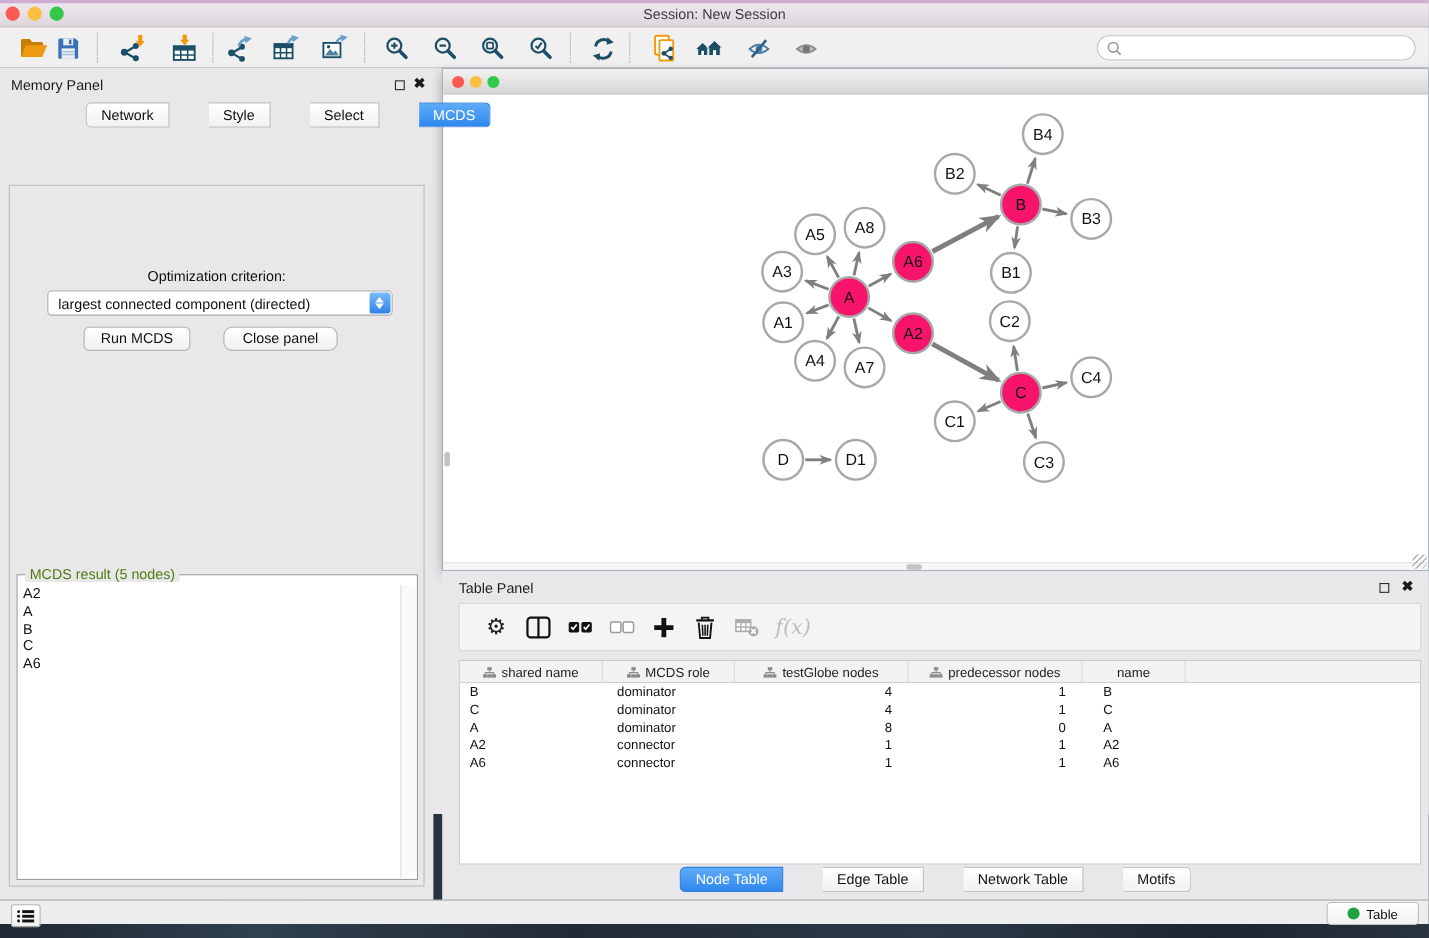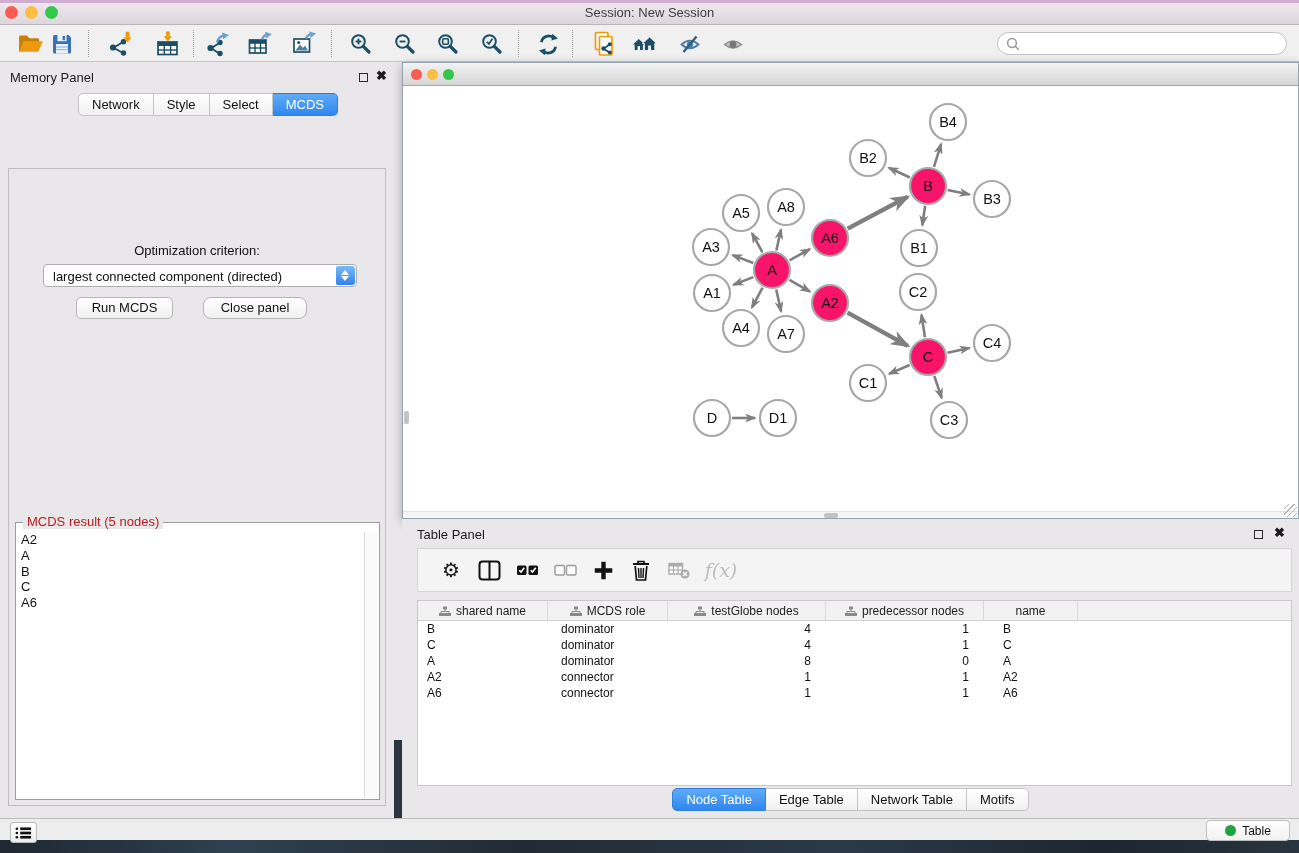--- a/index.html
+++ b/index.html
@@ -19,38 +19,38 @@
   .tb-sep{position:absolute;top:5px;height:27px;border-left:1px dotted #9F9F9F;}
   .searchbox{position:absolute;right:12px;top:7px;width:290px;height:23px;background:#fff;border:1px solid #C2C2C2;
              border-radius:12px;display:flex;align-items:center;padding-left:7px;}
   .searchbox input{border:none;outline:none;flex:1;font-size:12px;background:transparent;height:18px;}
   
   .cpanel{position:absolute;left:0;top:62px;width:394px;height:756px;background:#E9E7E9;}
   .panel-title{position:absolute;left:10px;top:8px;font-size:13px;color:#1c1c1c;}
   .float-ic{position:absolute;width:9px;height:9px;border:1.6px solid #2b2b2b;top:11px;}
   .close-ic{position:absolute;top:6px;font-size:13px;color:#1b1b1b;font-weight:bold;}
   .cp-body{position:absolute;left:8px;right:8px;top:106px;bottom:12px;border:1px solid #BDBDBD;background:#E9E7E9;}
-  .segbar{position:absolute;display:inline-flex;z-index:5;}
+  .segbar{position:absolute;display:inline-flex;z-index:5;gap:36px;}
   .seg{border:1px solid #C4C4C4;border-left:none;background:linear-gradient(#FFFFFF,#F1F1F1);
        padding:3px 13px;font-size:13px;color:#111;white-space:nowrap;}
   .seg:first-child{border-left:1px solid #C4C4C4;border-radius:5px 0 0 5px;}
   .seg:last-child{border-radius:0 5px 5px 0;}
   .seg.active{background:linear-gradient(#5FABF8,#2F87EE);border-color:#2F7FDD;color:#fff;}
   .opt-label{position:absolute;left:0;right:0;top:74px;text-align:center;font-size:13px;color:#111;}
   .combo{position:absolute;left:34px;top:95px;width:314px;height:23px;background:#fff;border:1px solid #ADADAD;border-radius:4px;}
   .combo .val{position:absolute;left:9px;top:4px;font-size:13px;color:#111;}
   .combo .step{position:absolute;right:1px;top:1px;bottom:1px;width:19px;border-radius:2px 3px 3px 2px;
                background:linear-gradient(#79BBFA,#3181E9);}
   .combo .up,.combo .dn{position:absolute;left:5px;width:0;height:0;border-left:4.5px solid transparent;border-right:4.5px solid transparent;}
   .combo .up{top:4px;border-bottom:5px solid #fff;}
   .combo .dn{bottom:4px;border-top:5px solid #fff;}
   .btn{position:absolute;top:128px;height:22px;background:linear-gradient(#FFFFFF,#F0F0F0);border:1px solid #B6B6B6;
        border-radius:5px;font-size:13px;color:#111;text-align:center;line-height:20px;}
   .groupbox{position:absolute;left:6px;right:5px;top:353px;bottom:5px;border:1px solid #9C9C9C;background:#fff;}
-  .groupbox .legend{position:absolute;top:-9px;left:7px;background:#E9E7E9;padding:0 4px;font-size:13px;color:#b91c1c;}
+  .groupbox .legend{position:absolute;top:-9px;left:7px;background:#E9E7E9;padding:0 4px;font-size:13px;color:#4d7c0f;}
   .result-list{position:absolute;left:1px;top:9px;right:15px;bottom:1px;background:#fff;overflow:hidden;}
   .result-item{font-size:13px;color:#111;padding:0 4px;height:15.8px;line-height:15.8px;}
   .vscroll{position:absolute;top:9px;right:1px;bottom:1px;width:14px;background:#FAFAFA;border-left:1px solid #DCDCDC;}
   
   .netwin{position:absolute;left:402px;top:62px;width:897px;height:457px;background:#fff;
           border:1px solid #96A3B0;box-shadow:0 3px 10px rgba(0,0,0,0.28);}
   .netwin .wtitle{position:absolute;left:0;top:0;right:0;height:23px;
           background:linear-gradient(#F2F2F2,#D5D5D5);border-bottom:1px solid #A8A8A8;}
   .netwin .wtitle .tl{width:11px;height:11px;top:6px;}
   .netwin .wtitle .title-text{top:4px;font-size:13px;color:#2e2e2e;}

